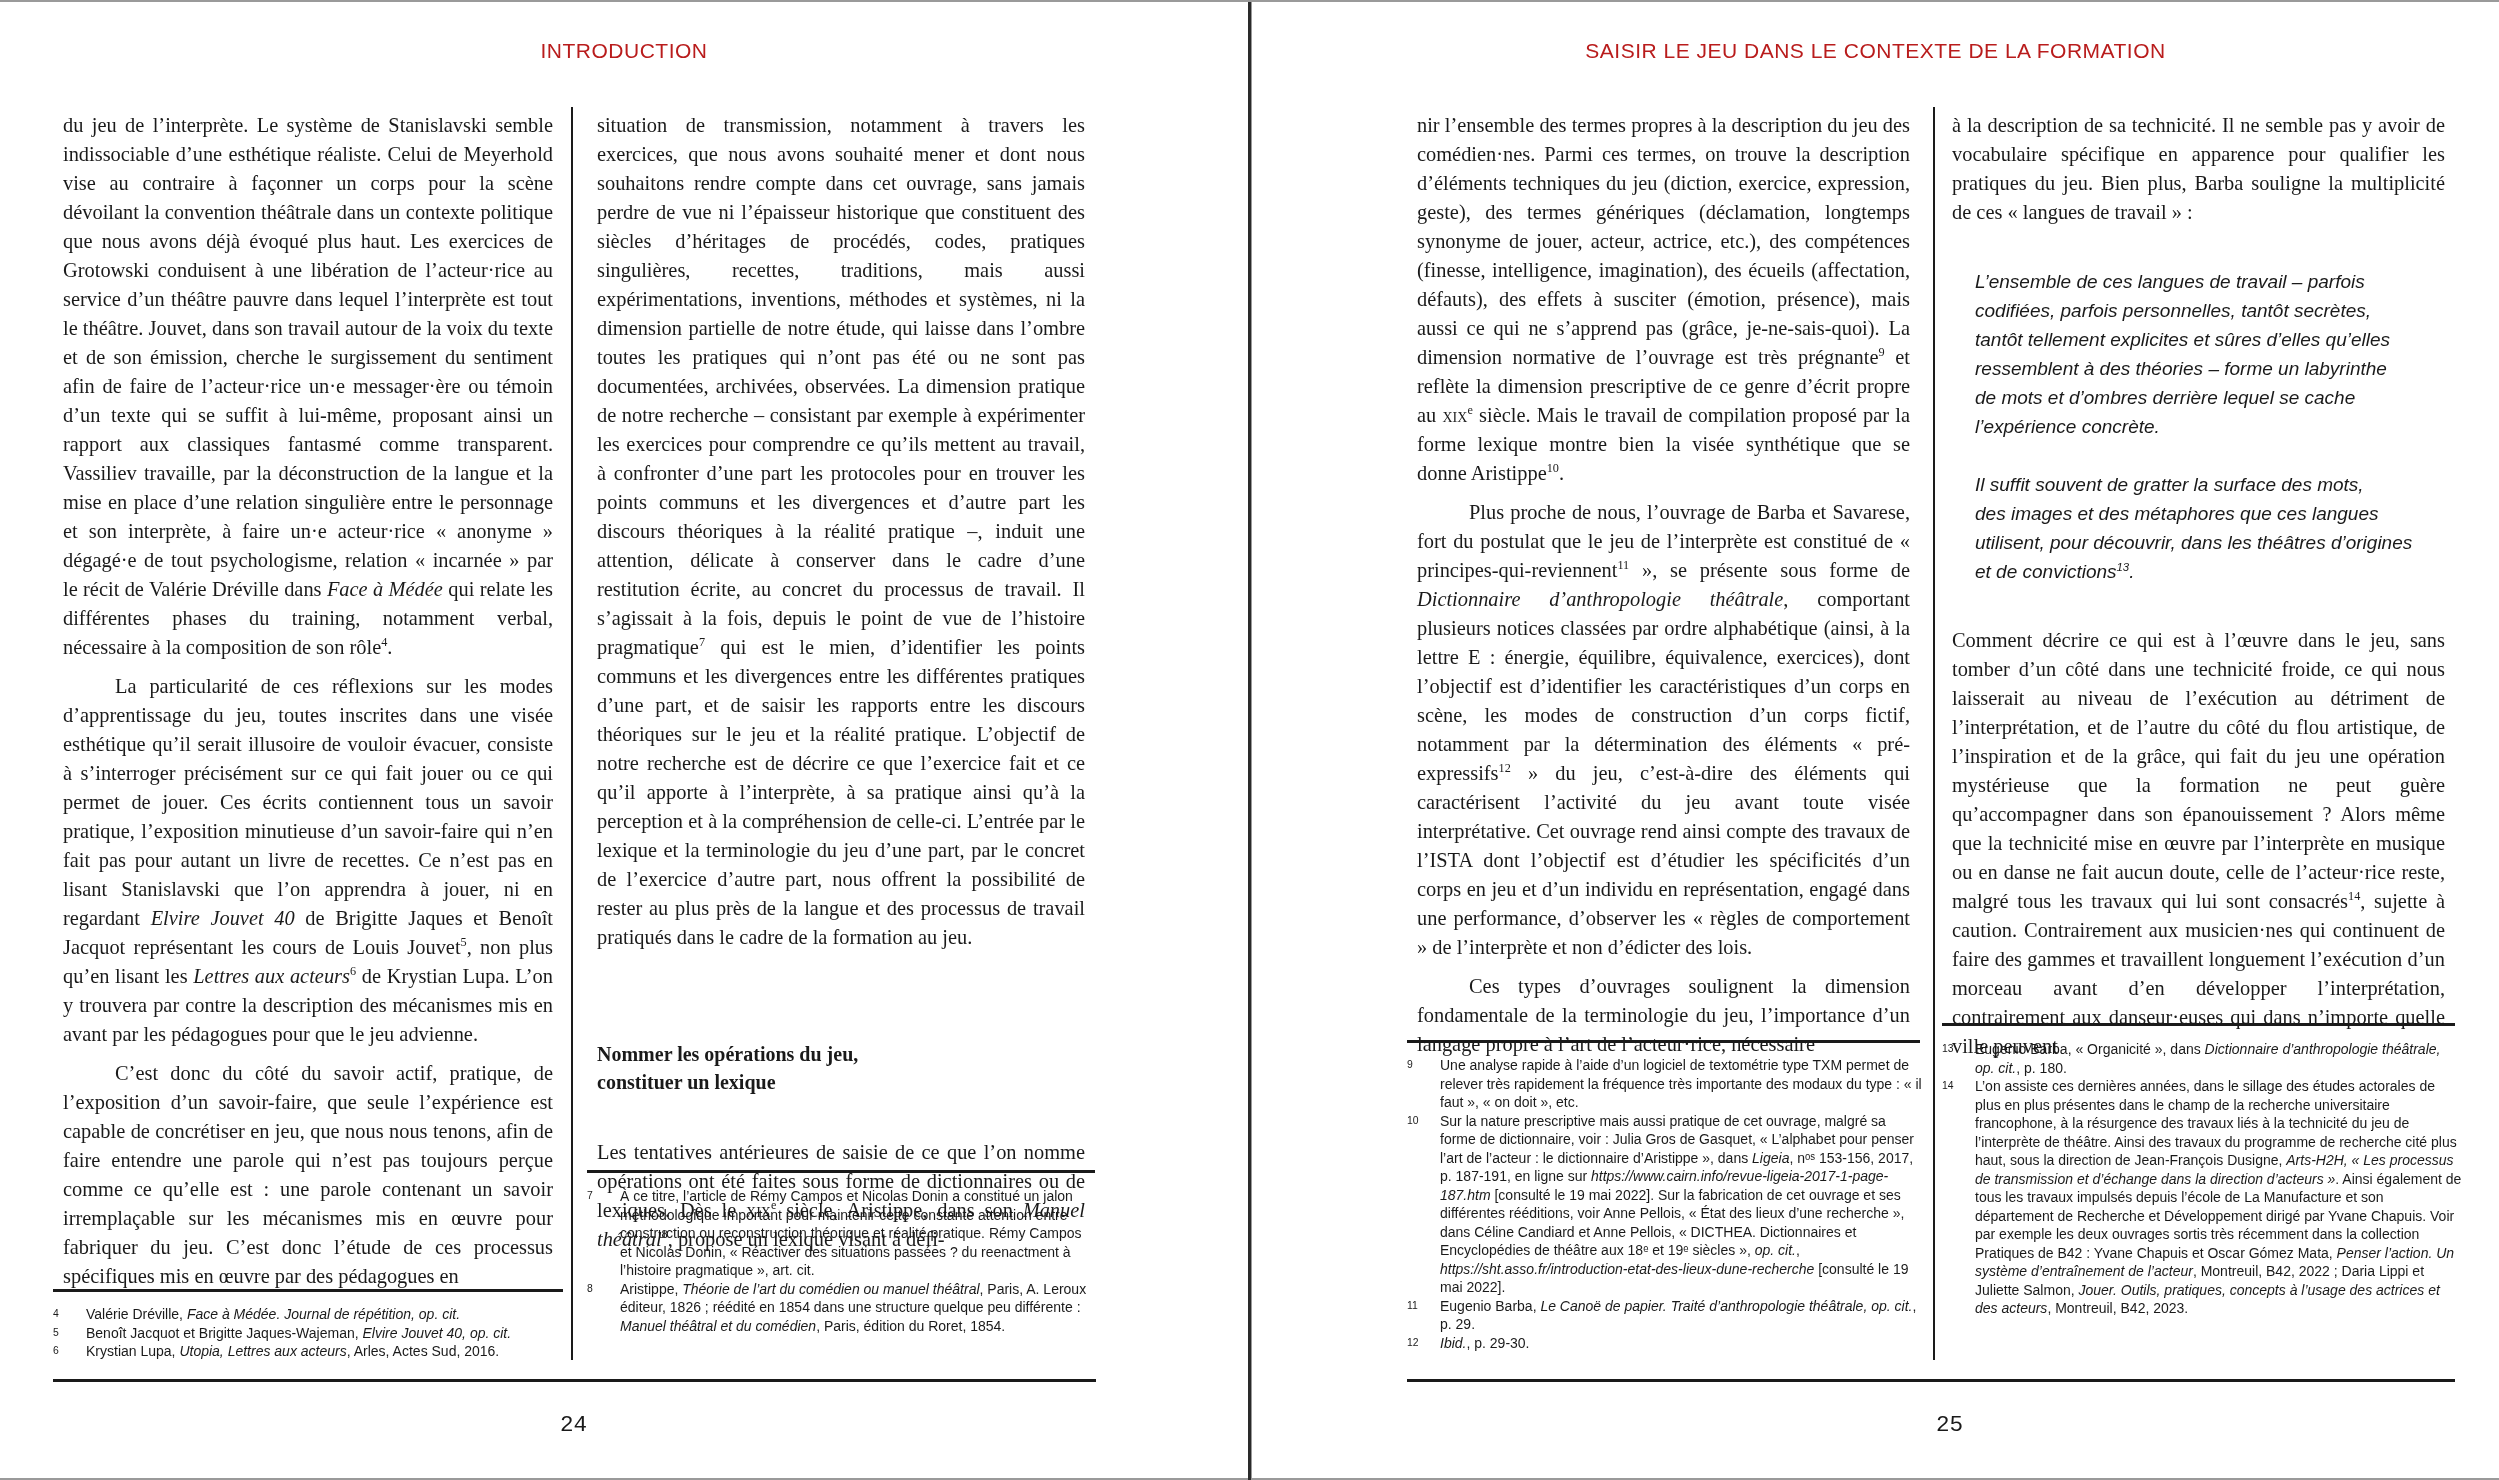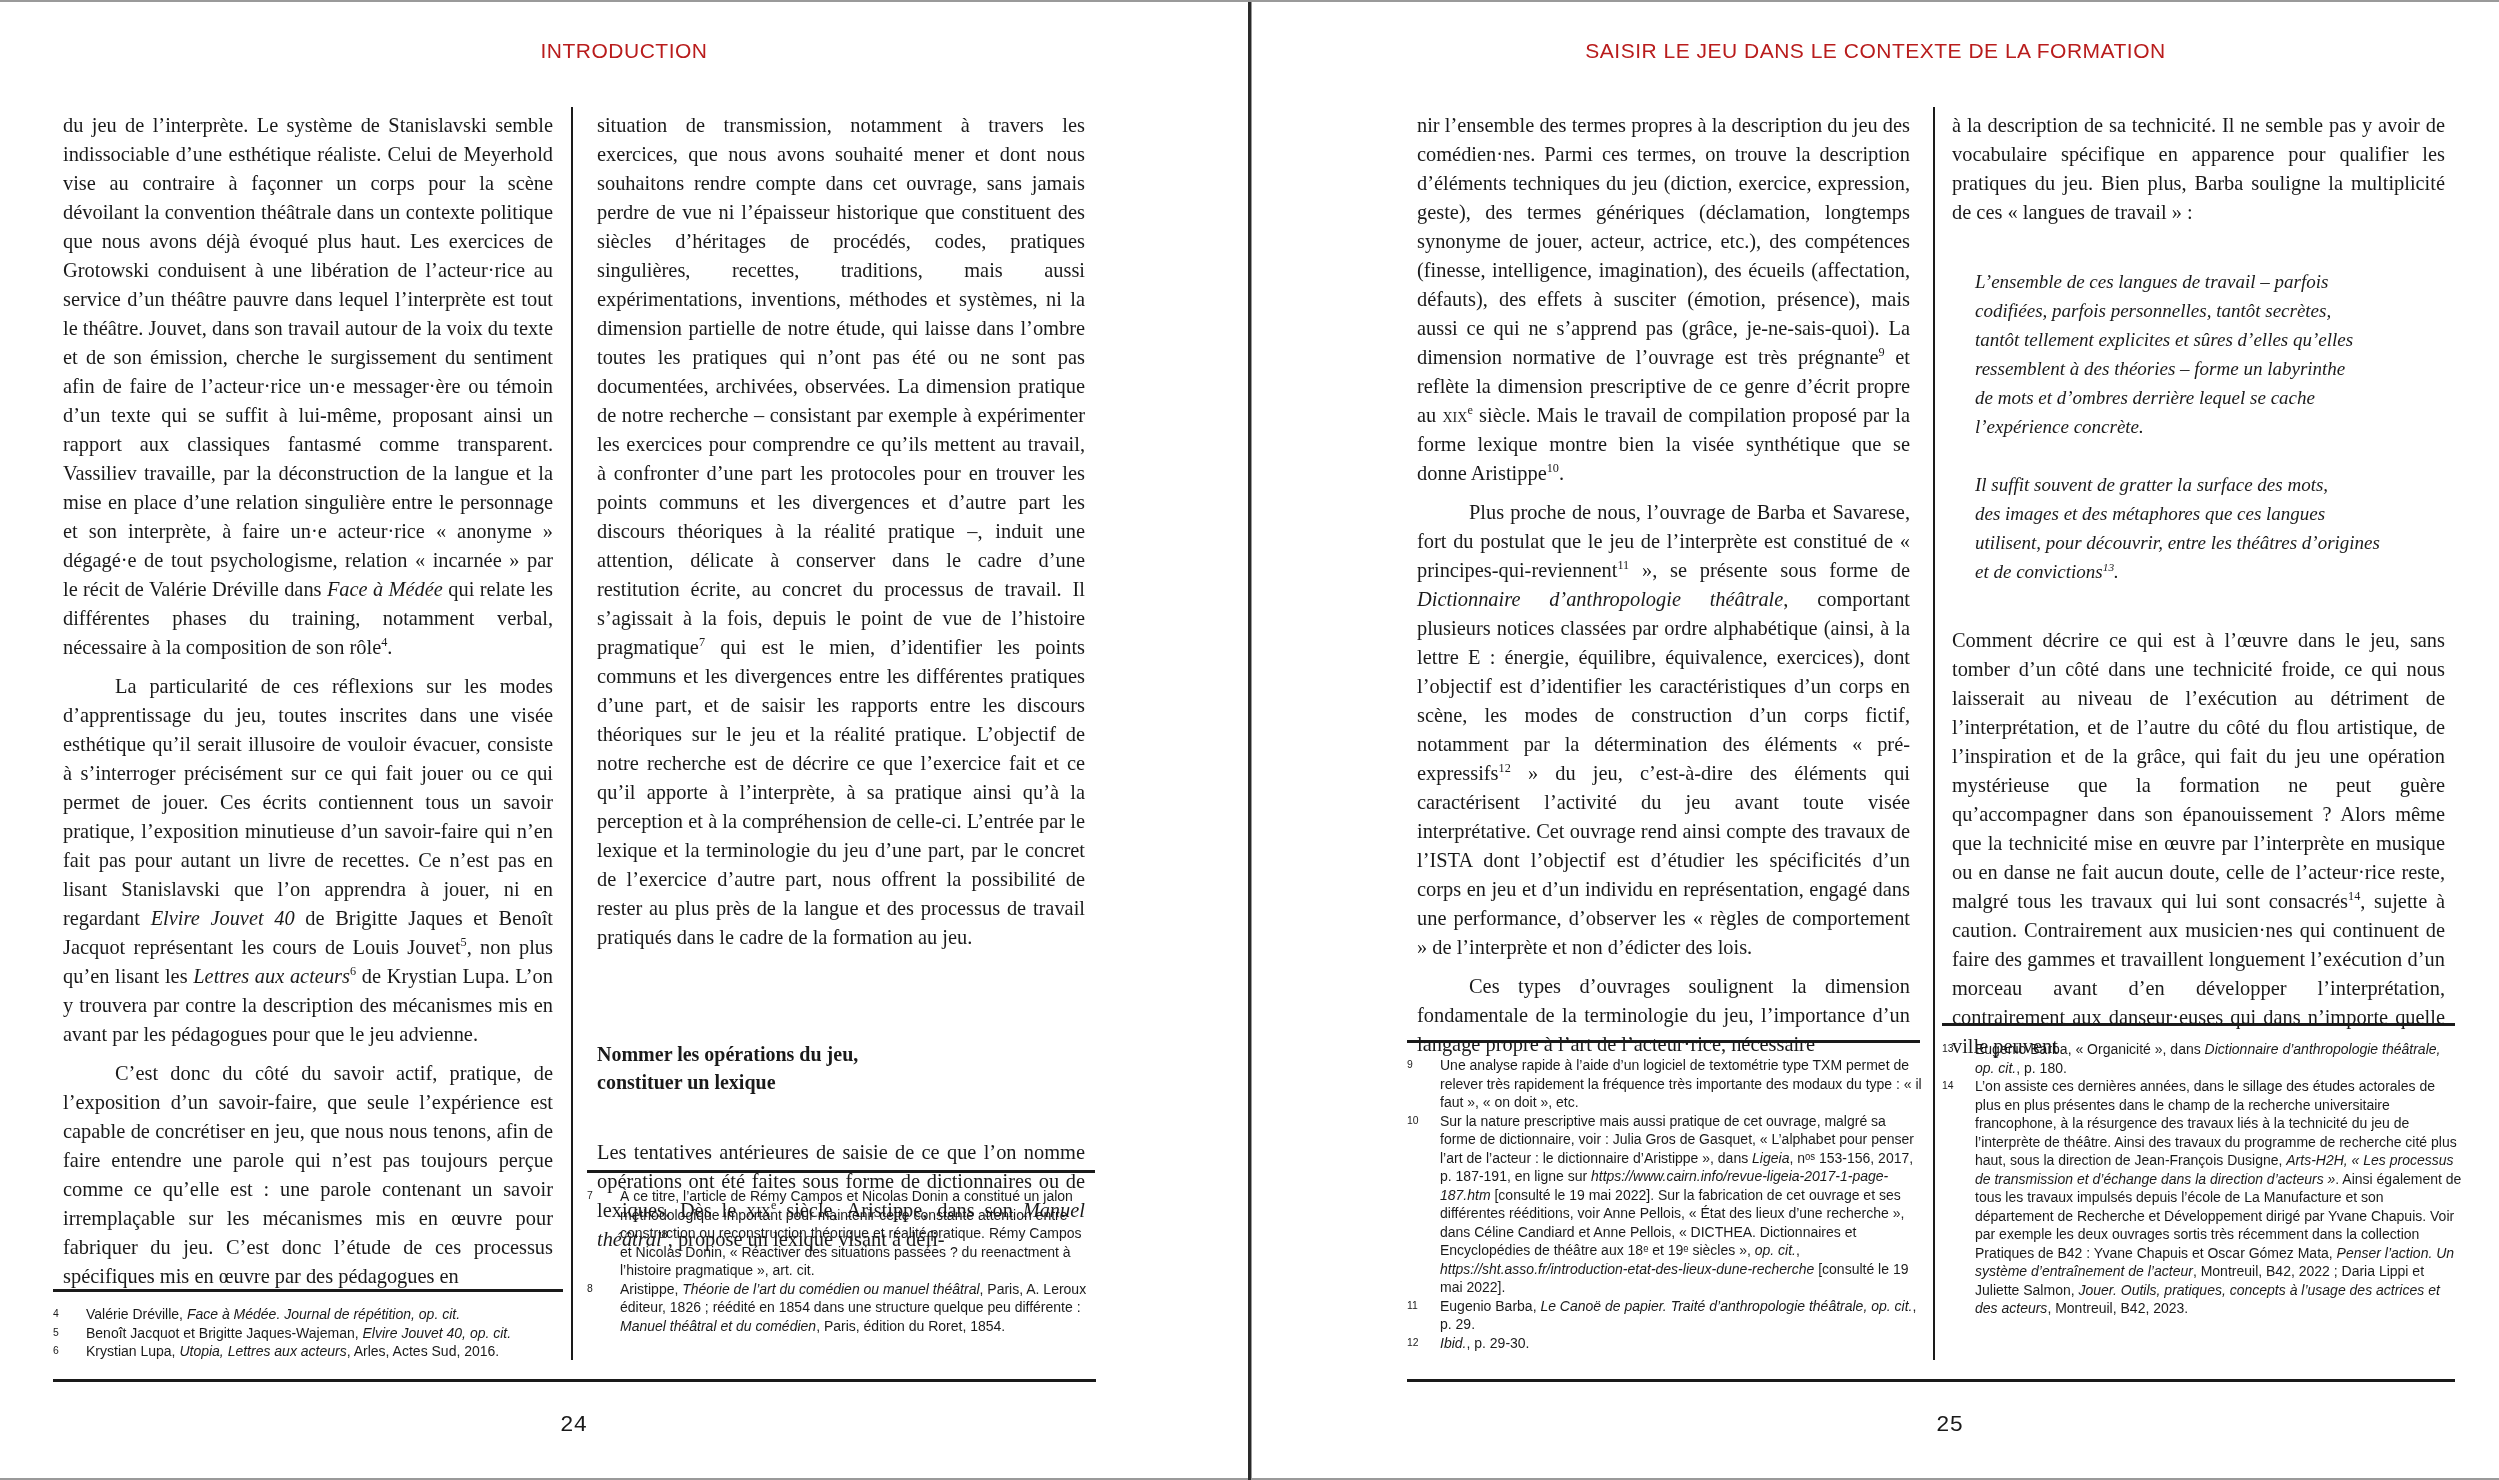--- a/index.html
+++ b/index.html
@@ -12,21 +12,21 @@
   .running-head { position: absolute; top: 37px; left: 0; right: 0; text-align: center;
     font-family: "Liberation Sans", sans-serif; font-size: 21px; letter-spacing: 0.5px; color: #b91c1c; }
   .col { position: absolute; top: 99px; font-family: "DejaVu Serif", serif; font-size: 20.4px; line-height: 29px;
     text-align: justify; hyphens: auto; color: #1a1a1a; }
   .col p { margin: 10px; font-family: Liberation Serif, serif; }
   .col p.indent { text-indent: 52px; }
   .divider { position: absolute; width: 1.7px; background: #1a1a1a; }
   sup { font-size: 0.6em; line-height: 0; vertical-align: super; }
   .sc { font-variant: small-caps; }
   .subhead { font-family: "Liberation Sans", sans-serif; font-weight: bold; font-size: 20px; line-height: 27.6px; margin: 0; }
-  .quote { font-family: Liberation Serif, serif; font-style: italic; font-size: 19px; line-height: 29px; text-align: left; padding-left: 33px; }
+  .quote { font-family: Liberation Sans, sans-serif; font-style: italic; font-size: 19px; line-height: 29px; text-align: left; padding-left: 33px; }
   .fnrule { position: absolute; height: 2.5px; background: #1a1a1a; }
   .footnotes { position: absolute; font-family: "Liberation Sans", sans-serif; font-size: 14px; line-height: 18.5px; color: #1a1a1a; }
   .fn { display: flex; margin: 0; }
   .fn .num { width: 33px; flex: 0 0 33px; font-size: 10.4px; line-height: 18.4px; }
   .fn .txt { flex: 1; }
   .pagenum { position: absolute; top: 1410px; font-family: Liberation Mono, monospace; font-size: 22.6px; }
   i { font-style: italic; }
 </style>
 </head>
 <body>
@@ -105,21 +105,21 @@
         <div>codifiées, parfois personnelles, tantôt secrètes,</div>
         <div>tantôt tellement explicites et sûres d’elles qu’elles</div>
         <div>ressemblent à des théories – forme un labyrinthe</div>
         <div>de mots et d’ombres derrière lequel se cache</div>
         <div>l’expérience concrète.</div>
       </div>
       <div style="height:29px;"></div>
       <div class="quote">
         <div>Il suffit souvent de gratter la surface des mots,</div>
         <div>des images et des métaphores que ces langues</div>
-        <div>utilisent, pour découvrir, entre les théâtres d’origines</div>
+        <div>utilisent, pour découvrir, dans les théâtres d’origines</div>
         <div><span>et de convictions</span><sup>13</sup>.</div>
       </div>
       <div style="height:30px;"></div>
       <p><span>Comment décrire ce qui est à l’œuvre dans le jeu, sans tomber d’un côté dans une technicité froide, ce qui nous laisserait au niveau de l’exécution au détriment de l’interprétation, et de l’autre du côté du flou artistique, de l’inspiration et de la grâce, qui fait du jeu une opération mystérieuse que la formation ne peut guère qu’accompagner dans son épanouissement ? Alors même que la technicité mise en œuvre par l’interprète en musique ou en danse ne fait aucun doute, celle de l’acteur·rice reste, malgré tous les travaux qui lui sont consacrés</span><sup>14</sup><span>, sujette à caution. Contrairement aux musicien·nes qui continuent de faire des gammes et travaillent longuement l’exécution d’un morceau avant d’en développer l’interprétation, contrairement aux danseur·euses qui dans n’importe quelle ville peuvent</span></p>
     </div>
 
     <div class="fnrule" style="left:155px; top:1038px; width:513px;"></div>
     <div class="footnotes" style="left:155px; top:1054px; width:518px;">
       <div class="fn">
           <span class="num">9</span>

